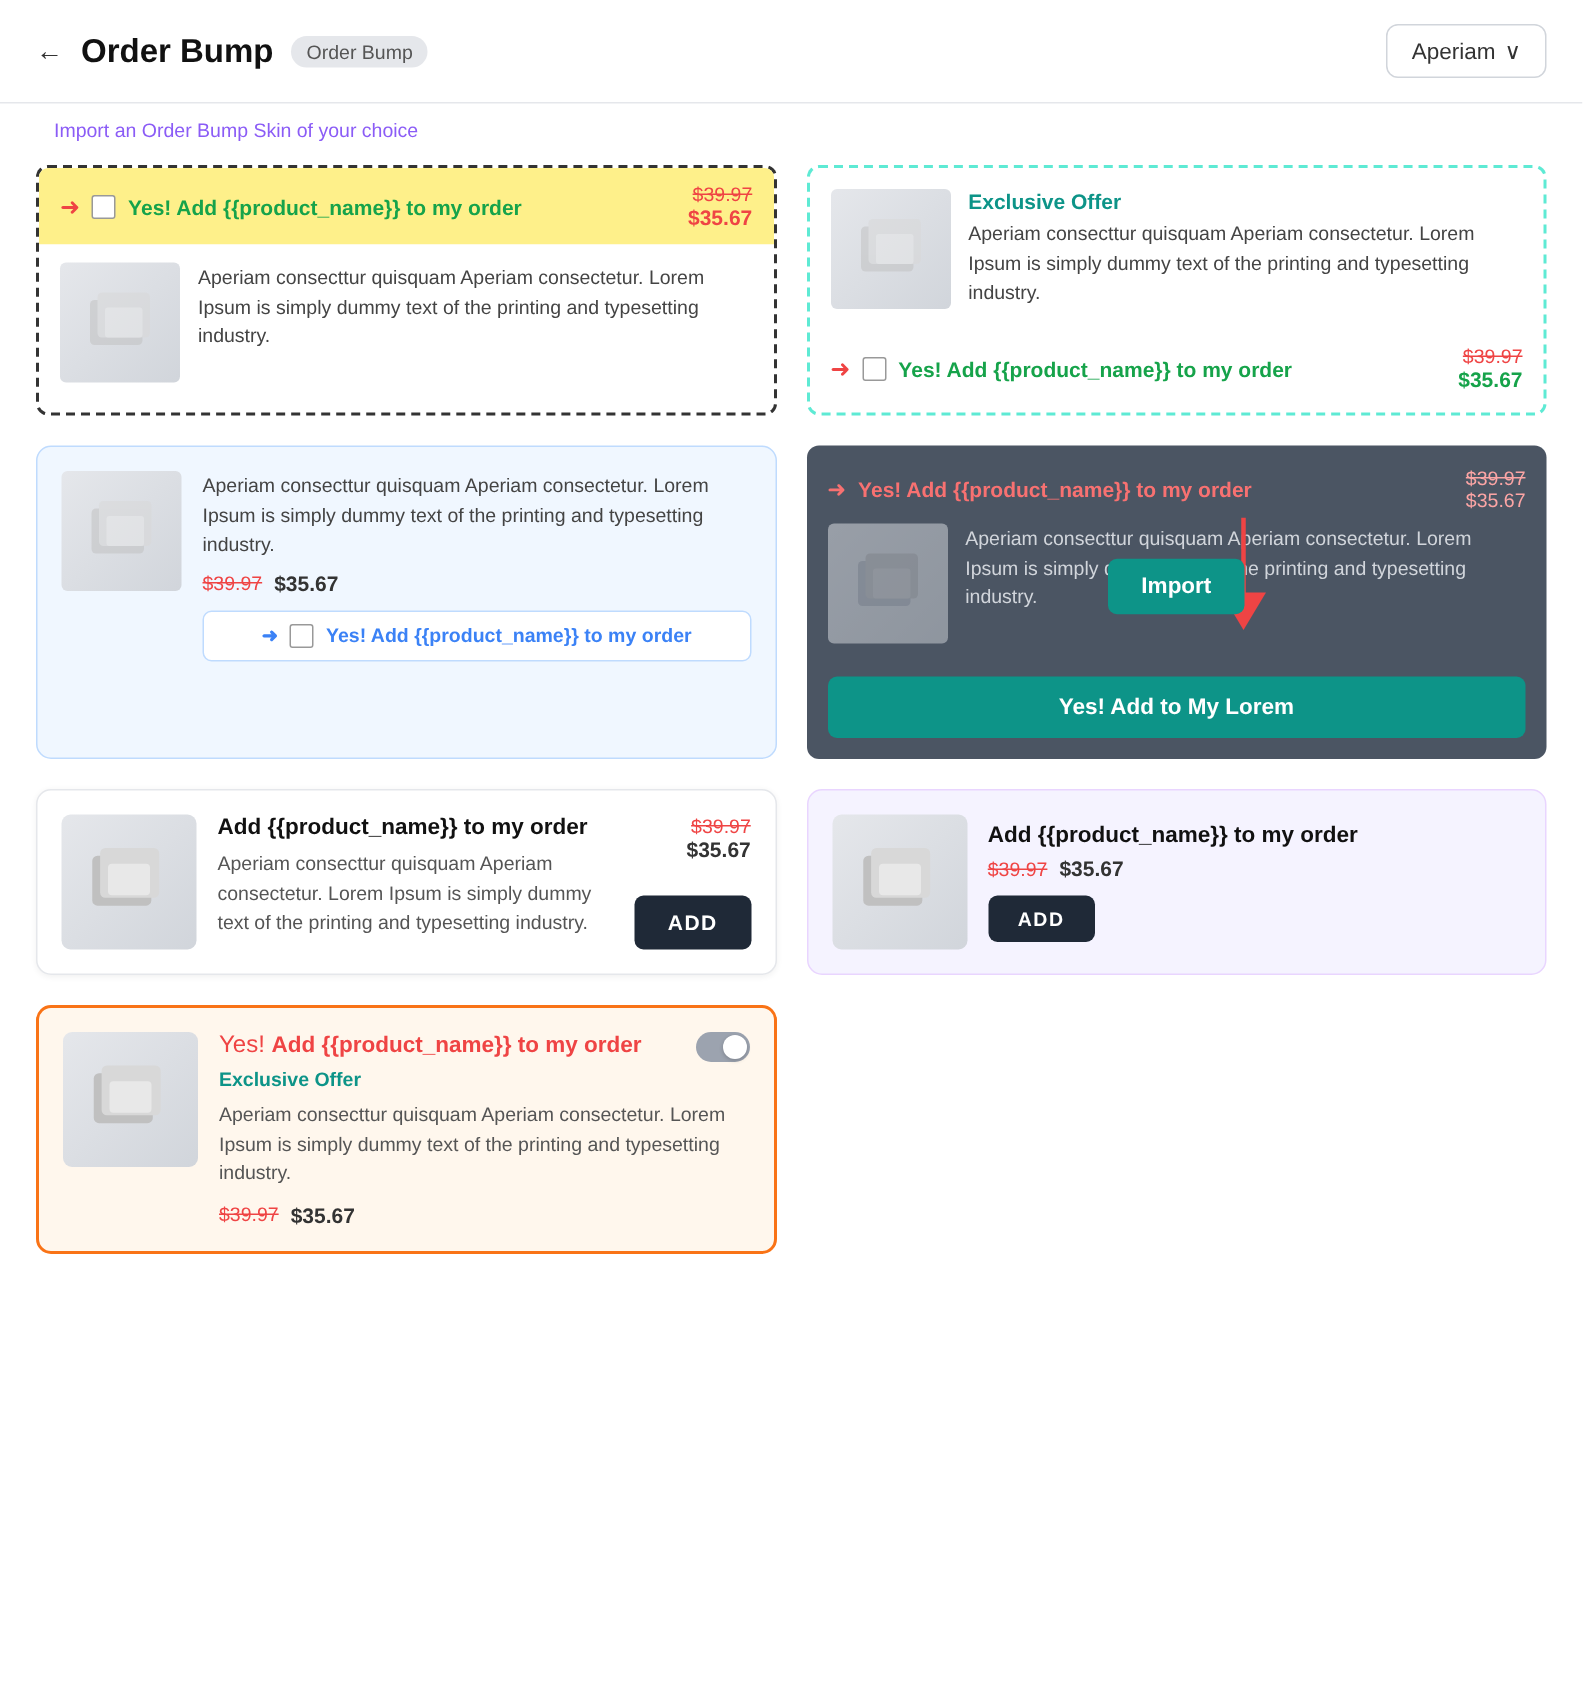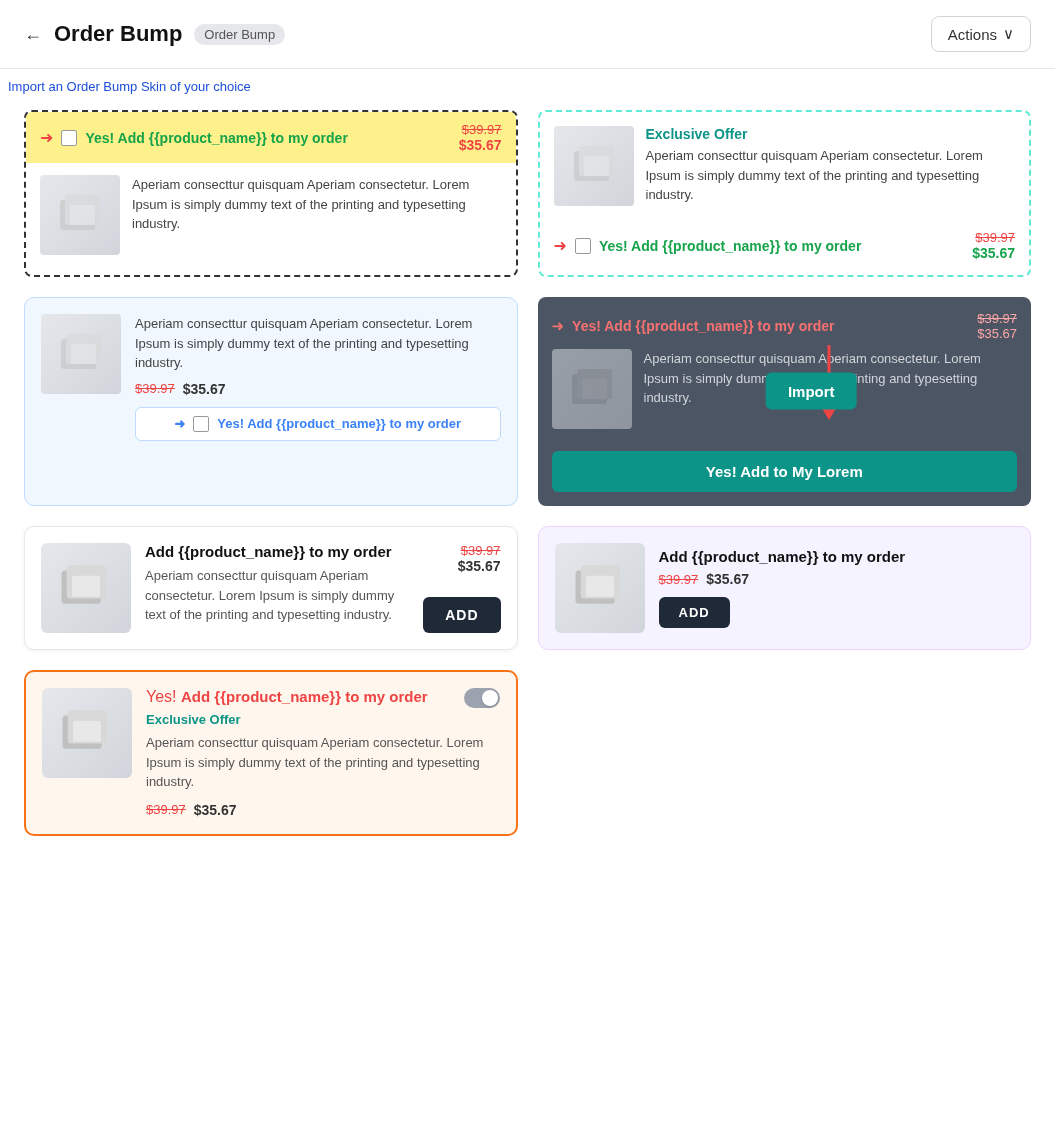--- a/index.html
+++ b/index.html
@@ -56,23 +56,23 @@
       border-radius: 8px;
       padding: 8px 16px;
       font-size: 15px;
       cursor: pointer;
       color: #333;
       font-weight: 500;
     }
 
     
     .subtitle {
-      padding: 10px 8px 16px;
-      font-size: 13px;
-      color: #1d4ed8;
+      padding: 10px 36px 16px;
+      font-size: 13px;
+      color: #8b5cf6;
     }
 
     
     .grid {
       display: grid;
       grid-template-columns: 1fr 1fr;
       gap: 20px;
       padding: 0 24px 24px;
     }
 
@@ -458,21 +458,21 @@
 
 <div class="header">
   <div class="header-left">
     <button class="back-btn">
       <span>←</span>
     </button>
     <span class="page-title">Order Bump</span>
     <span class="badge">Order Bump</span>
   </div>
   <button class="actions-btn">
-    <span>Actions</span>
+    <span>Aperiam</span>
     <span>∨</span>
   </button>
 </div>
 
 <div class="subtitle">Import an Order Bump Skin of your choice</div>
 
 <div class="grid">
 
   <div class="card card-1">
     <div class="card-1-header">
@@ -573,21 +573,21 @@
       </div>
     </div>
 
     <div style="position:absolute; top:48px; left:54%; z-index:9; pointer-events:none;">
       <svg width="50" height="80" viewBox="0 0 50 80">
         <line x1="25" y1="0" x2="25" y2="55" stroke="#ef4444" stroke-width="3"></line>
         <polygon points="10,50 40,50 25,75" fill="#ef4444"></polygon>
       </svg>
     </div>
 
-    <div style="position:absolute; top:45%; left:50%; transform:translate(-50%,-50%); z-index:10;margin-left:27px;">
+    <div style="position:absolute; top:45%; left:50%; transform:translate(-50%,-50%); z-index:10;">
       <button class="import-btn">Import</button>
     </div>
     <button class="add-to-order-btn">Yes! Add to My Lorem</button>
   </div>
 
   <div class="card card-5">
     <div class="card-5-body">
       <div class="product-img-large">
         <svg viewBox="0 0 80 80" fill="none" xmlns="http://www.w3.org/2000/svg" width="70" height="70">
           <rect x="12" y="20" width="45" height="38" rx="4" fill="#c0c0c0"></rect>

